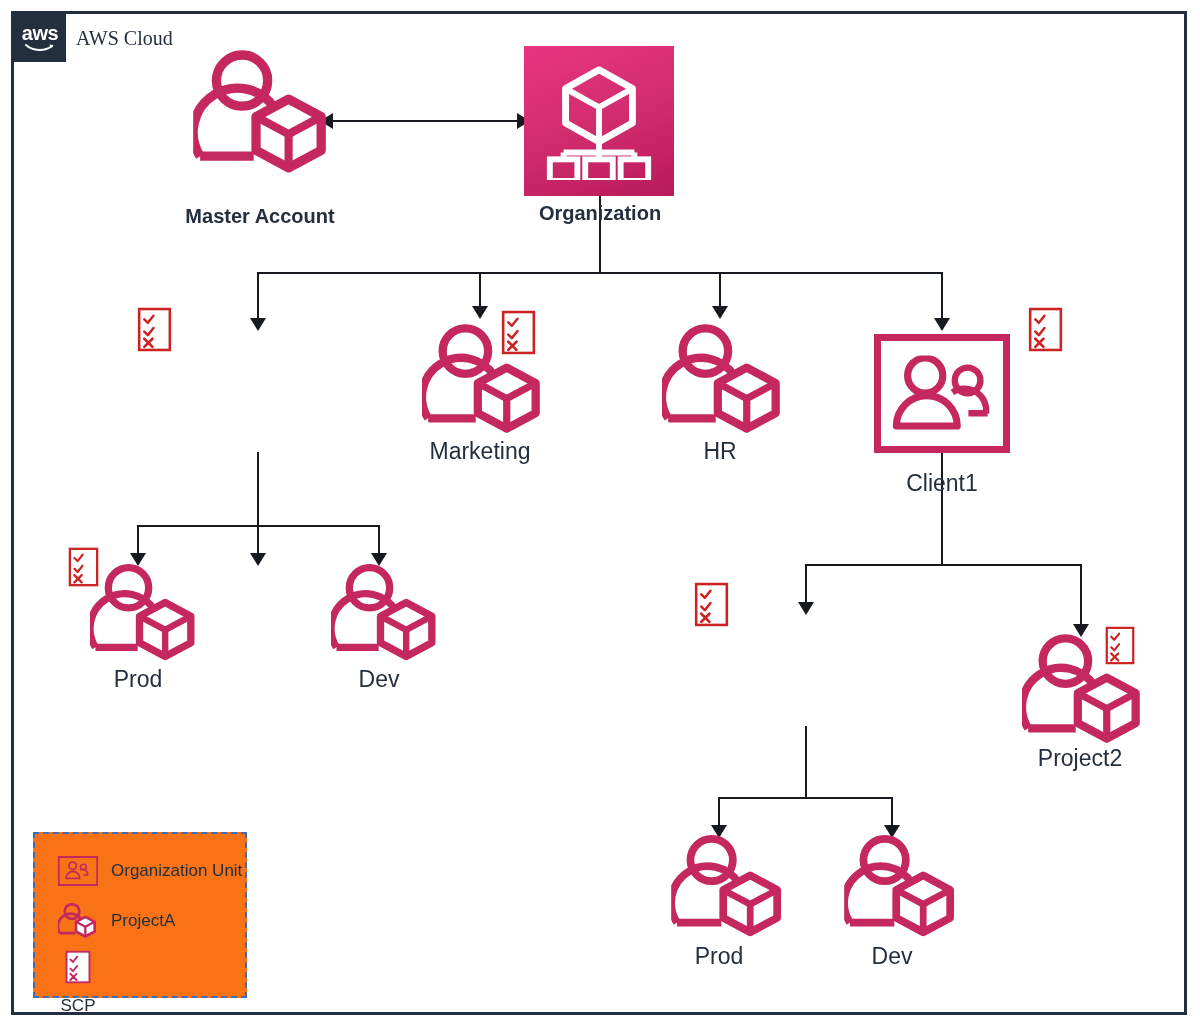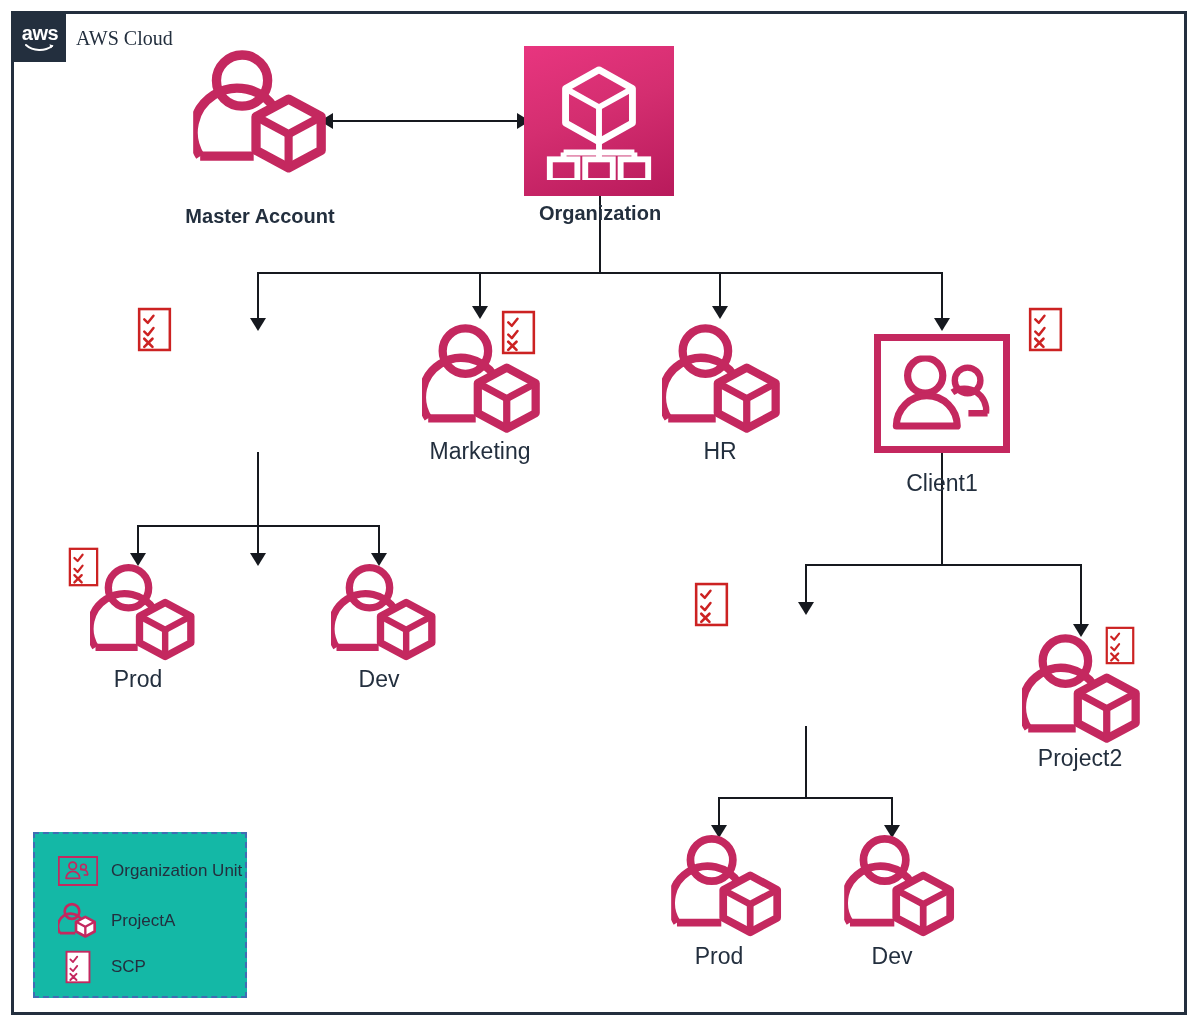--- a/index.html
+++ b/index.html
@@ -113,21 +113,21 @@
     border-bottom: 8px solid transparent;
     border-left: 13px solid #16191F;
   }
 
   
   #legend {
     position: absolute;
     left: 33px; top: 832px;
     width: 214px; height: 166px;
     border: 2px dashed #3F6CB5;
-    background: #14b8a6;
+    background: #f97316;
   }
   .legend-row {
     position: absolute;
     display: flex;
     align-items: center;
     gap: 12px;
     left: 22px;
   }
   .legend-text {
     font-size: 17px;
@@ -367,21 +367,21 @@
 
     <div class="legend-row" style="top:68px;">
       <span class="legend-ico">
         <svg width="40" height="37" viewBox="0 0 120 110">
             <use href="#sym-account"></use>
           </svg>
       </span>
       <span class="legend-text">ProjectA</span>
     </div>
 
-    <div class="legend-row" style="top:116px;">
+    <div class="legend-row" style="top:116px;flex-direction:column;">
       <span class="legend-ico">
         <svg width="26" height="34" viewBox="0 0 34 44">
             <use href="#sym-scp-accent"></use>
           </svg>
       </span>
       <span class="legend-text">SCP</span>
     </div>
 
   </div>
 

